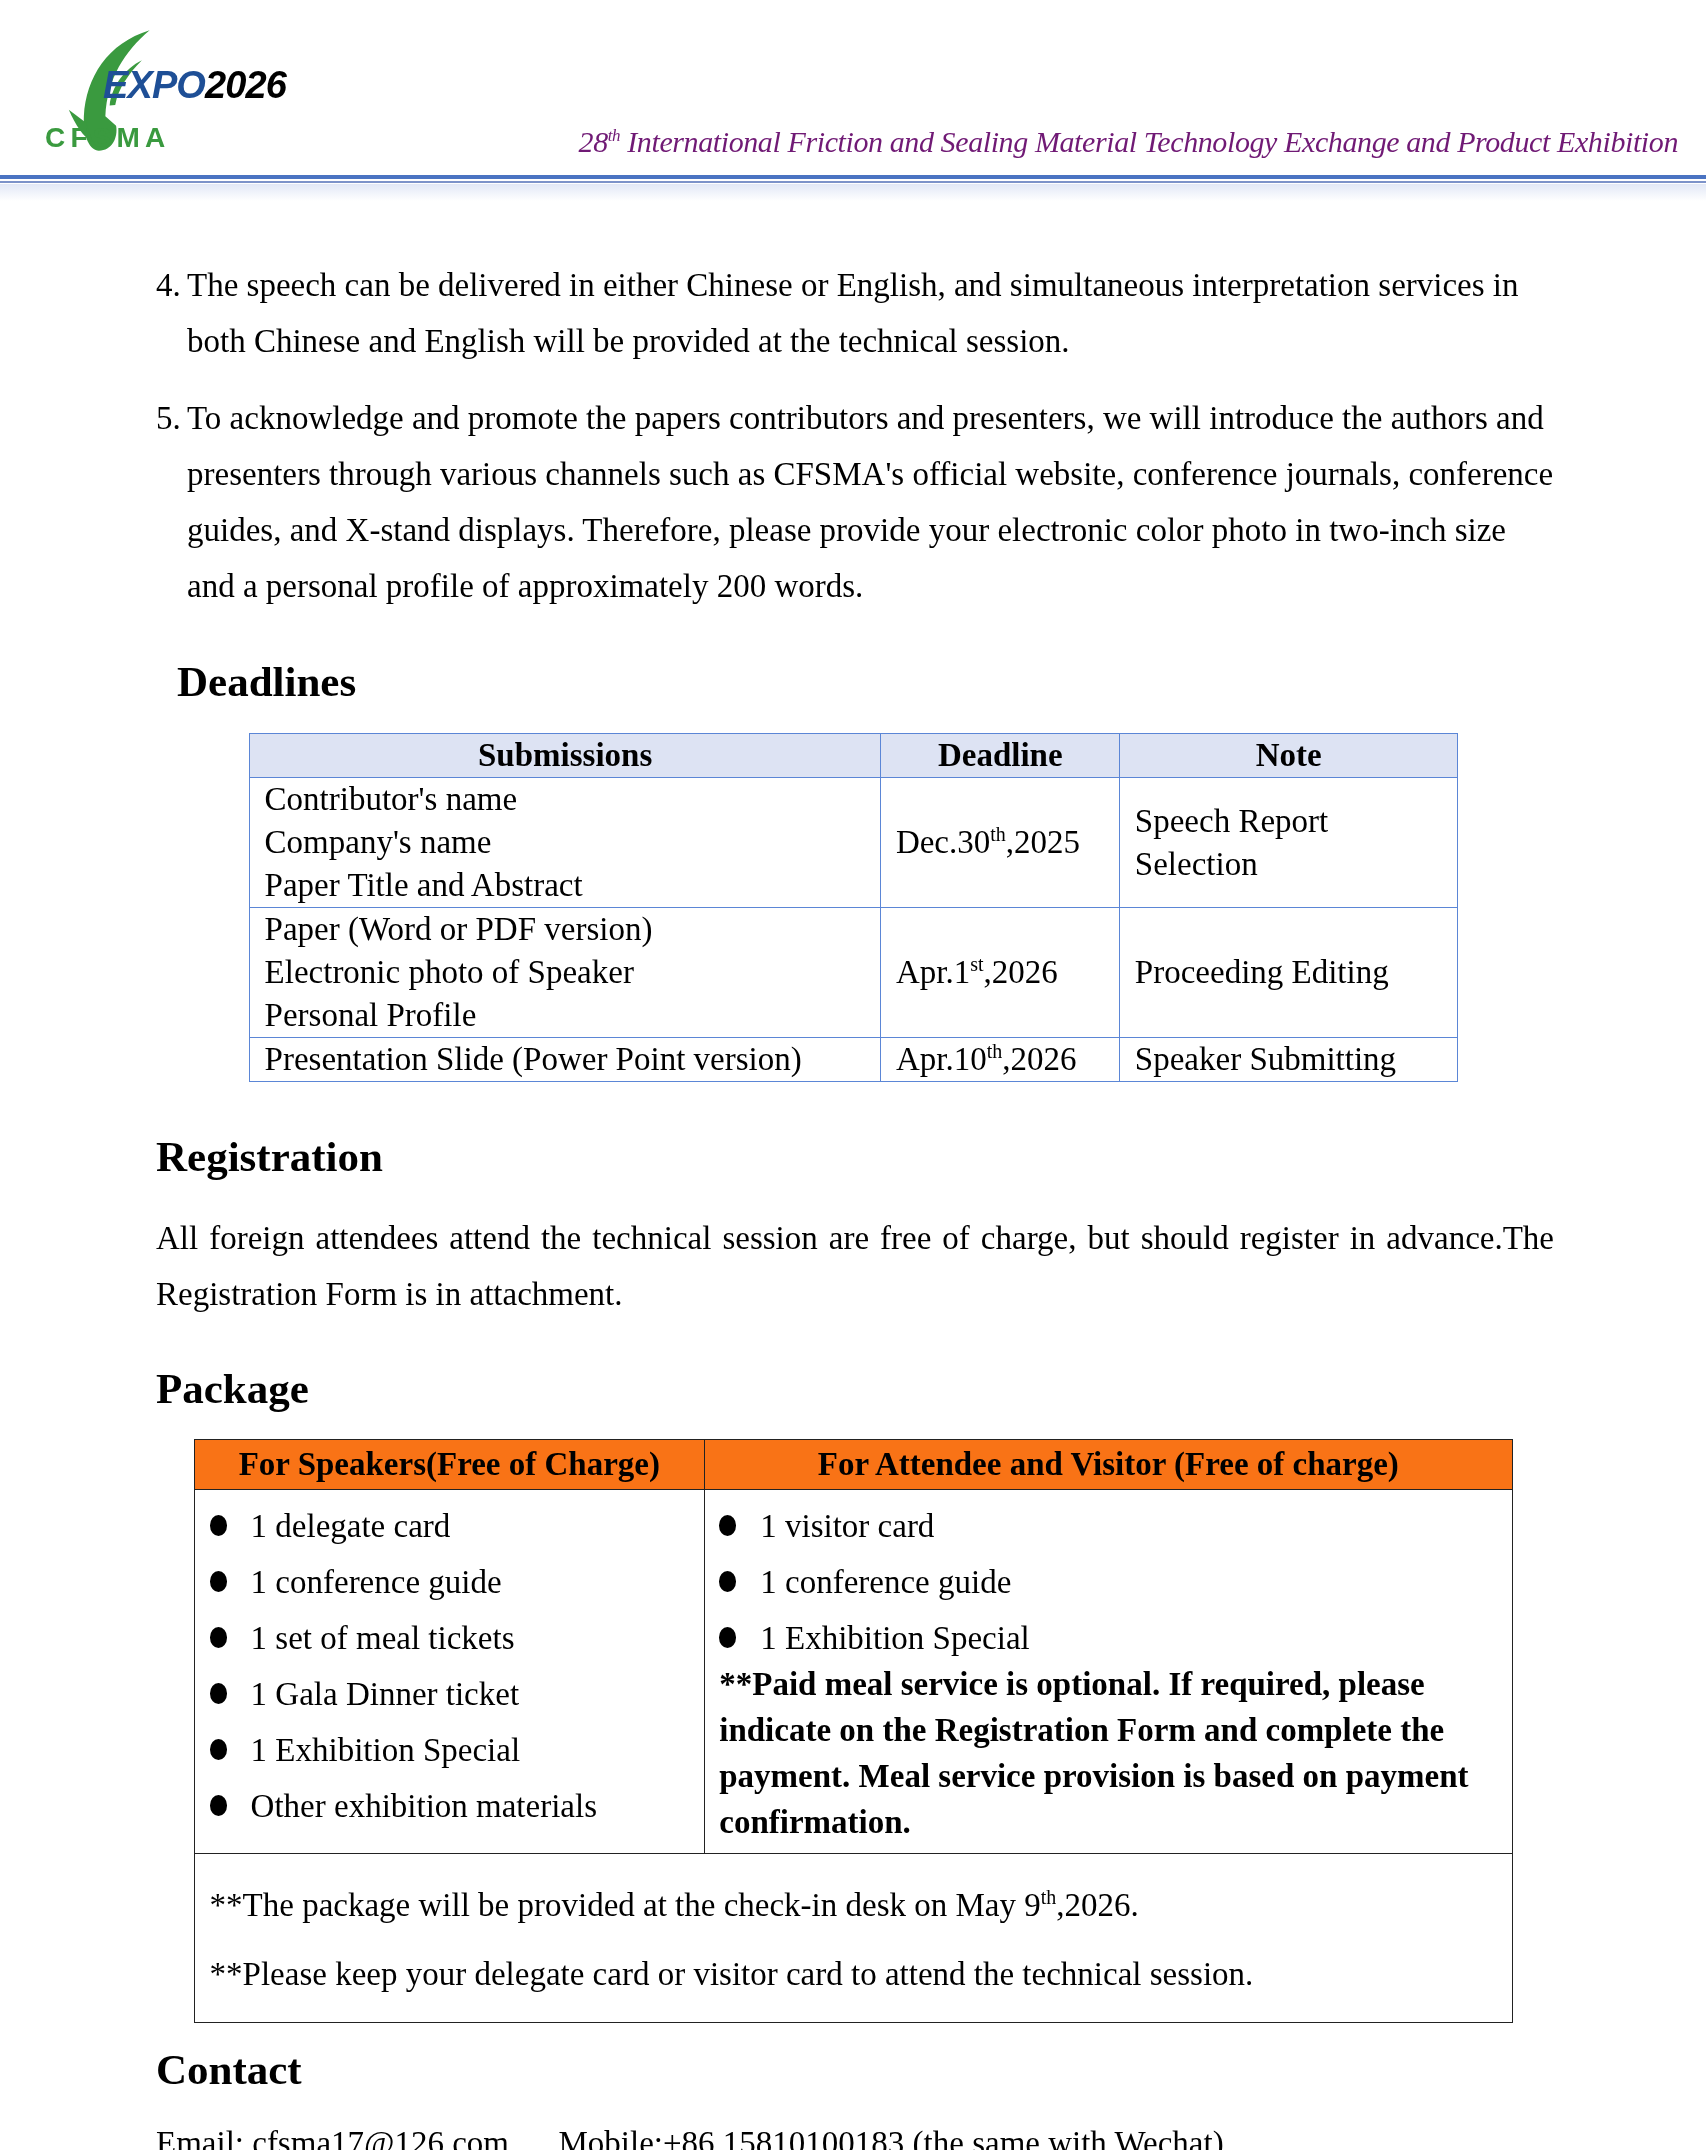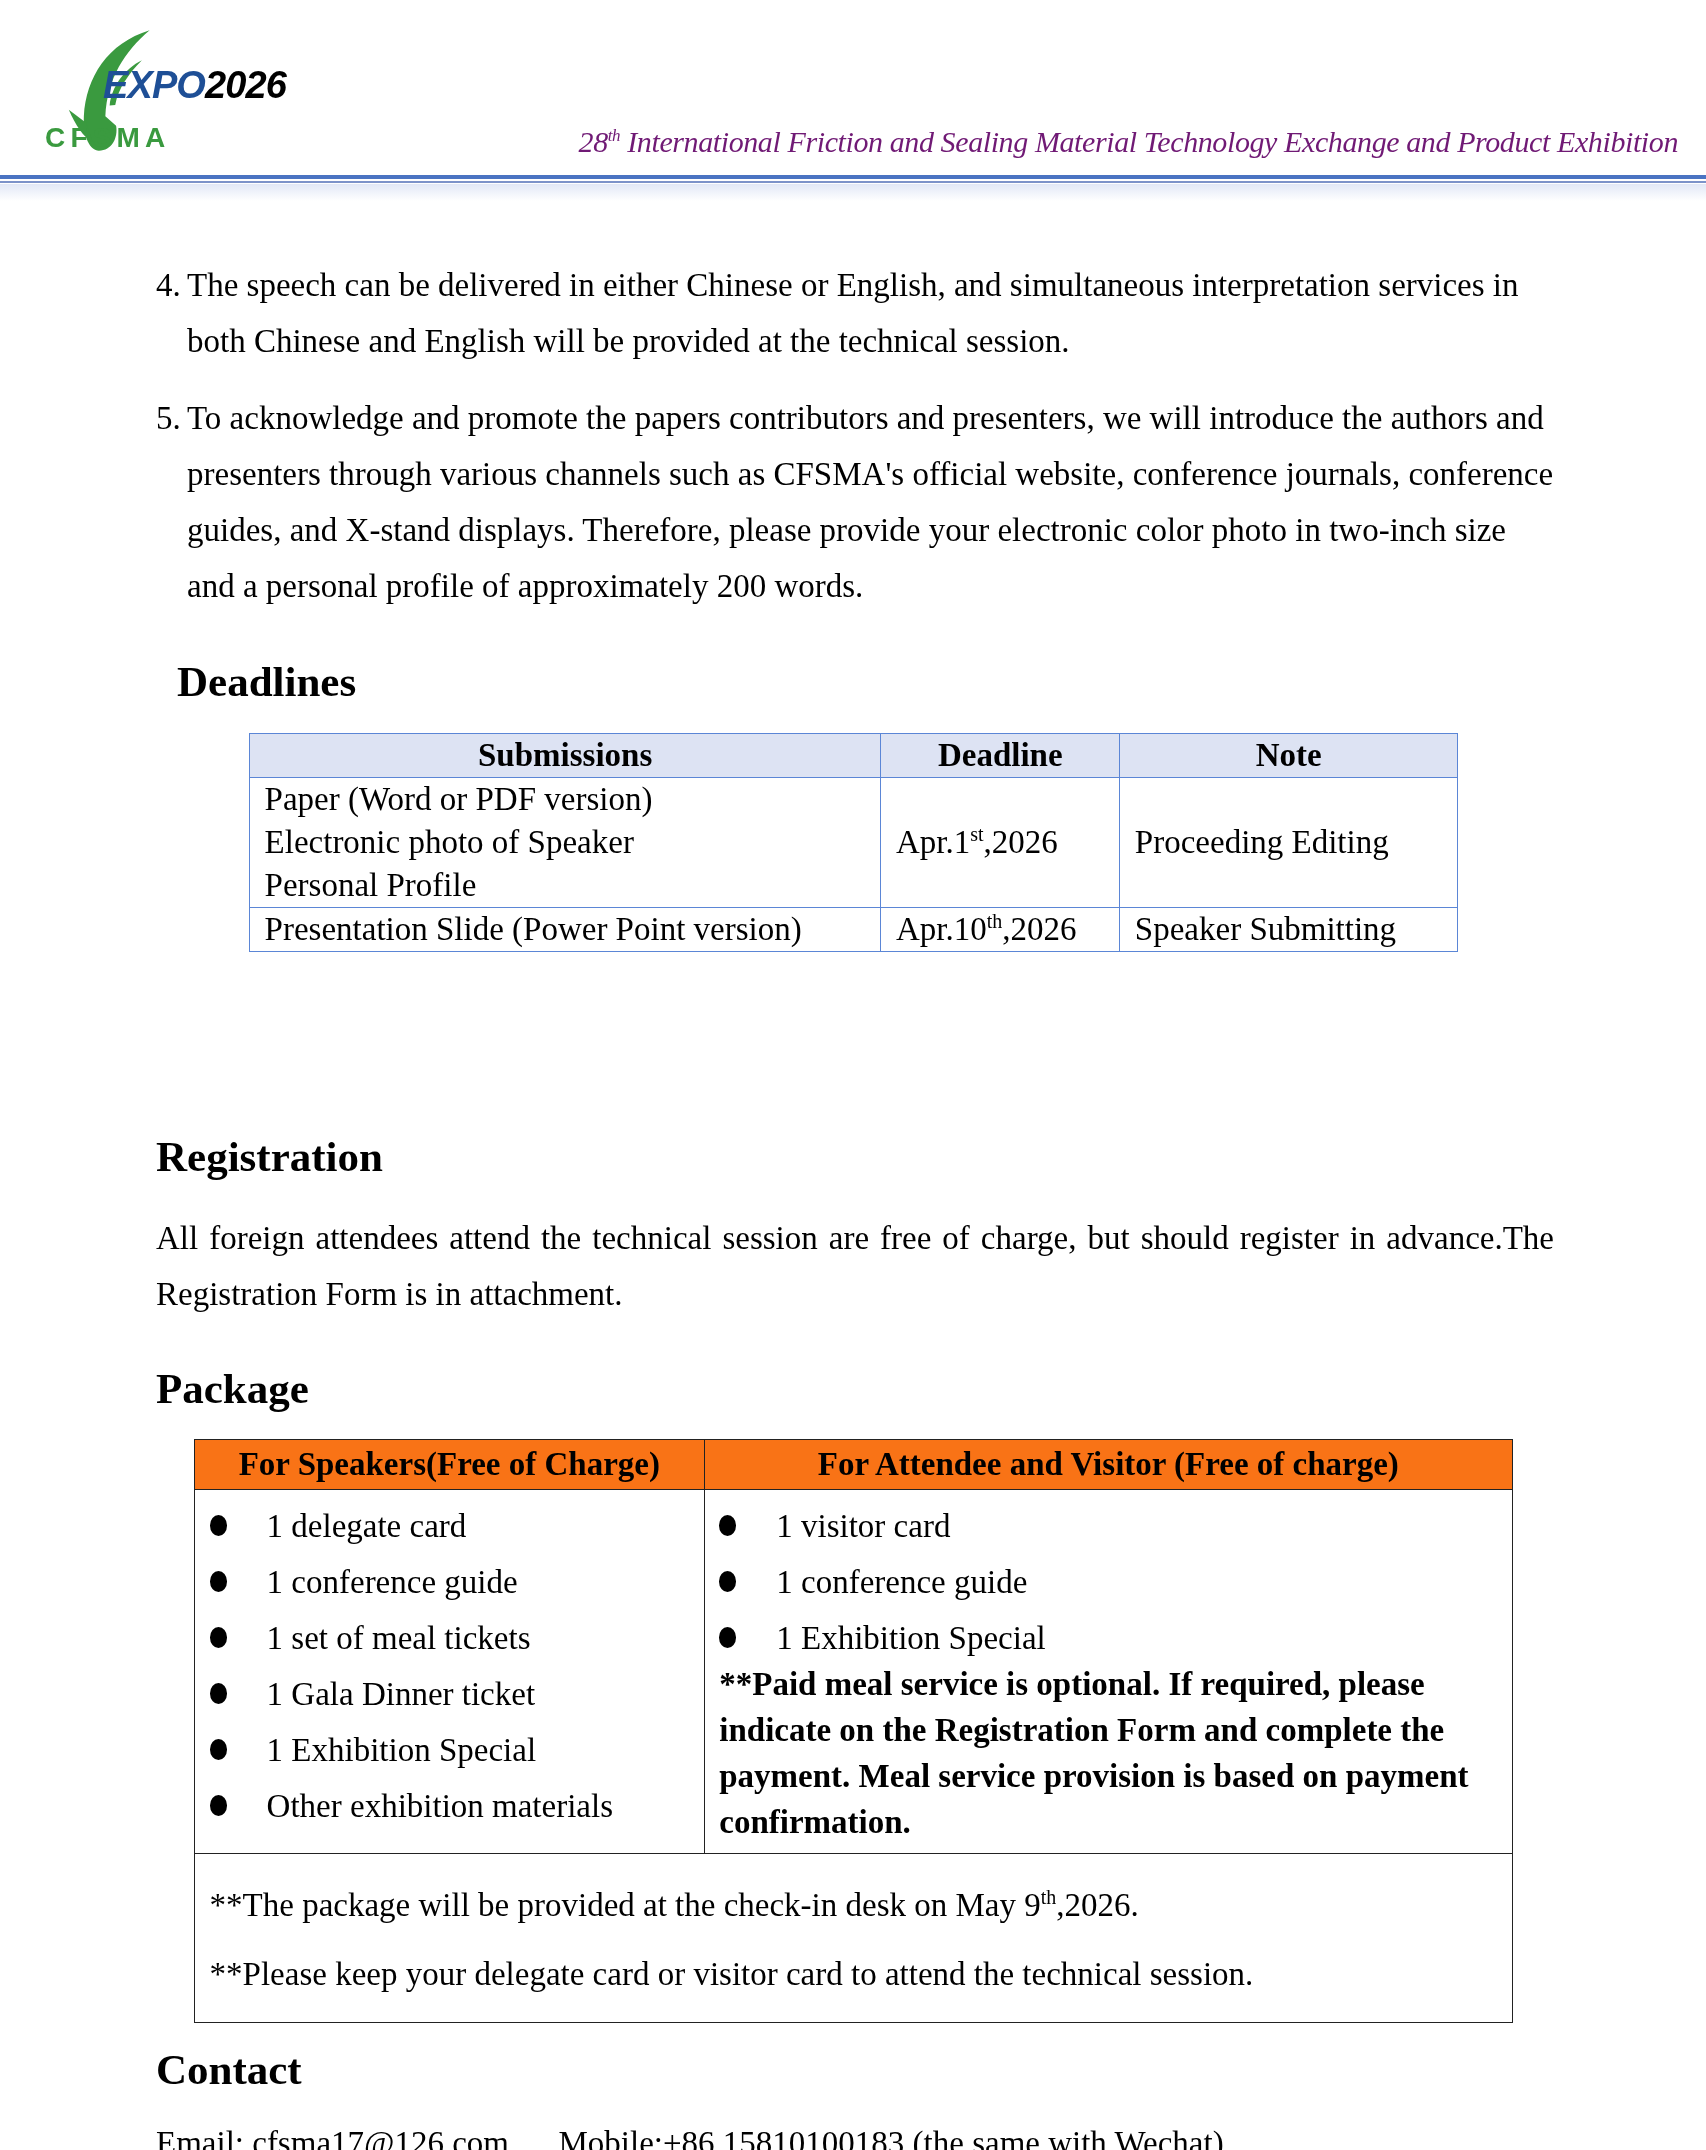--- a/index.html
+++ b/index.html
@@ -37,21 +37,21 @@
   .deadlines th, .deadlines td { border: 1.3px solid #5b86d6; vertical-align: middle; }
   .deadlines th { background: #dde3f3; font-weight: bold; height: 43px; text-align: center; padding: 0; }
   .deadlines td { padding: 0 14.6px; line-height: 43px; }
   sup.o { font-size: 20px; line-height: 0; }
 
   .package { left: 194px; top: 1439px; width: 1319px; font-size: 33px; }
   .package th, .package td { border: 1.7px solid #222; }
   .package th { background: #f97316; font-weight: bold; height: 49px; text-align: center; padding: 0; }
   .package td { vertical-align: top; padding: 7.7px 14.6px; }
   .bullets { list-style: none; margin: 0; padding: 0; }
-  .bullets li { line-height: 56px; display: flex; align-items: center; gap: 16px; }
+  .bullets li { line-height: 56px; display: flex; align-items: center; }
   .bullet-dot { display: inline-block; width: 17px; height: 20.6px; border-radius: 50%; background: #000;
          margin-right: 24px; flex: none; }
   .bold-note { font-weight: bold; line-height: 46px; margin-top: -4.3px; }
   .notes-cell p { margin: 0; line-height: 69px; }
 
   .justified { position: absolute; left: 156px; width: 1398px; text-align: justify; text-align-last: left; }
 
   .contact-line { position: absolute; left: 156px; top: 2125px; font-size: 33px; white-space: pre; }
 </style>
 </head>
@@ -90,20 +90,32 @@
   <thead>
     <tr>
       <th>Submissions</th>
       <th>Deadline</th>
       <th>Note</th>
     </tr>
   </thead>
   <tbody>
     <tr>
       <td>
+        <div>Contributor's name</div>
+        <div>Company's name</div>
+        <div>Paper Title and Abstract</div>
+      </td>
+      <td><span>Dec.30</span><sup class="o">th</sup><span>,2025</span></td>
+      <td>
+        <div>Speech Report</div>
+        <div>Selection</div>
+      </td>
+    </tr>
+    <tr>
+      <td>
         <div>Paper (Word or PDF version)</div>
         <div>Electronic photo of Speaker</div>
         <div>Personal Profile</div>
       </td>
       <td><span>Apr.1</span><sup class="o">st</sup><span>,2026</span></td>
       <td>
         <div>Proceeding Editing</div>
       </td>
     </tr>
     <tr>

